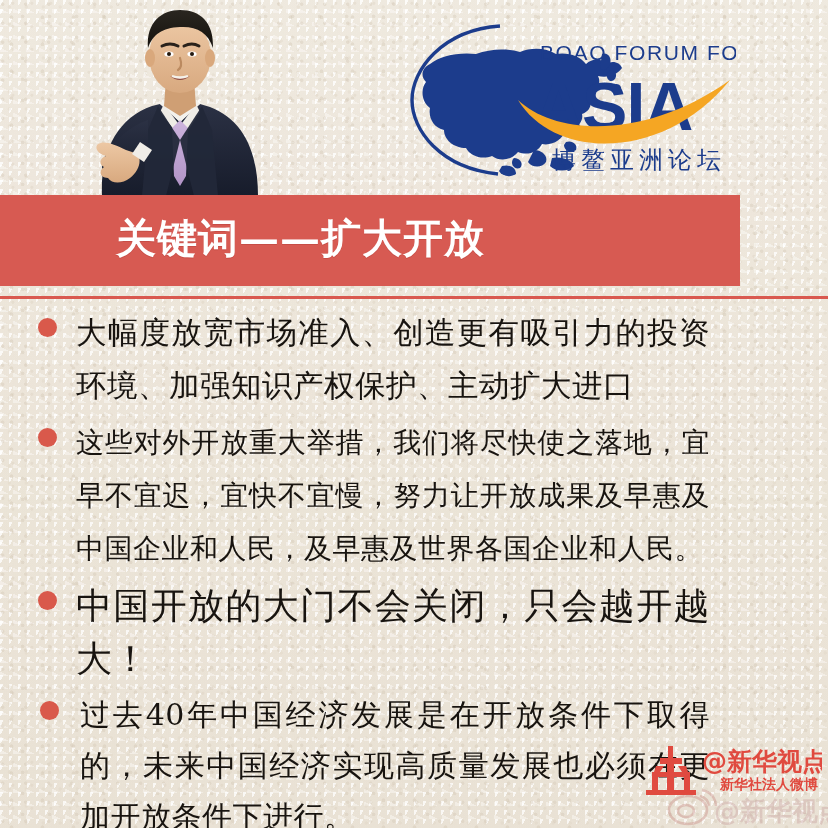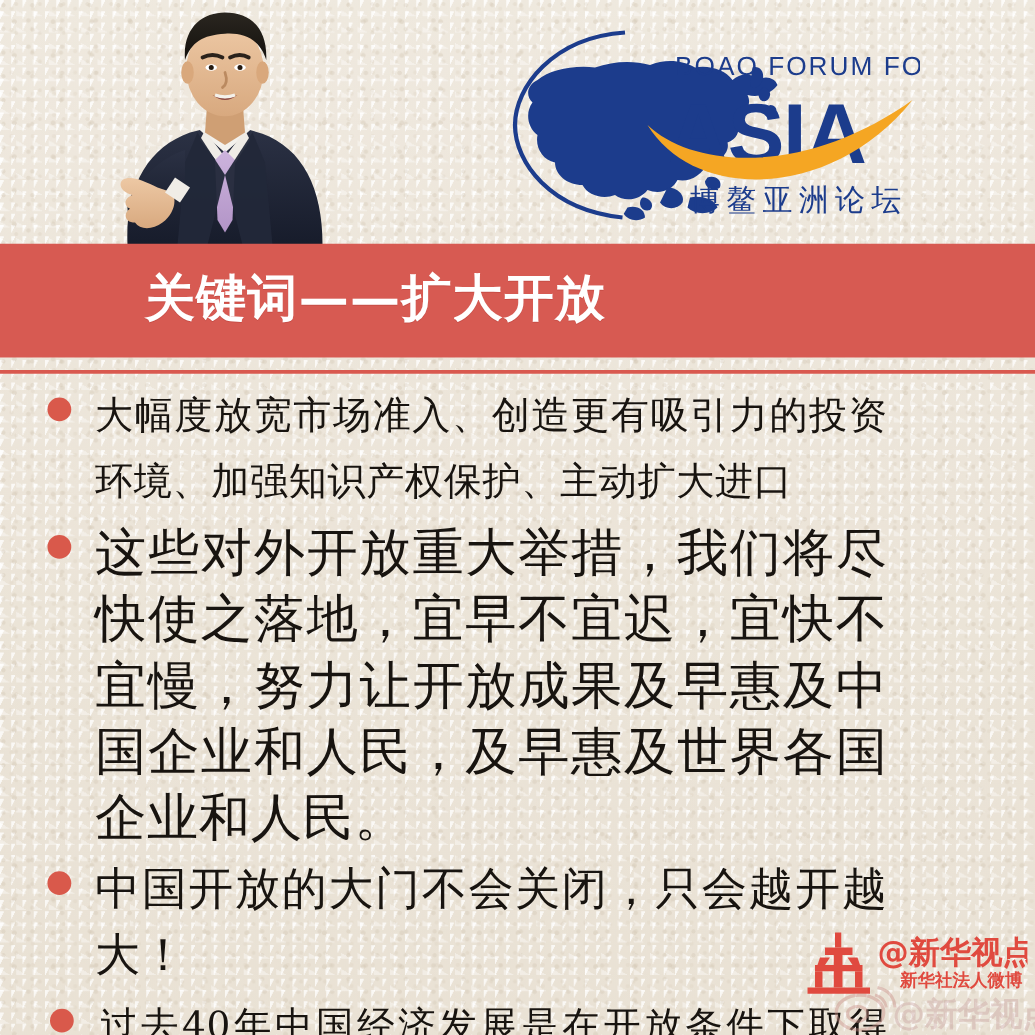--- a/index.html
+++ b/index.html
@@ -34,21 +34,21 @@
   .portrait{
     position:absolute;left:96px;top:0px;width:168px;height:196px;
   }
   .portrait svg{display:block;width:168px;height:196px;}
 
   .logo{position:absolute;left:406px;top:18px;width:330px;height:164px;}
   .logo svg{display:block;width:330px;height:164px;}
 
   
   .banner{
-    position:absolute;left:0;top:195px;width:828px;height:91px;
+    position:absolute;left:0;top:195px;width:740px;height:91px;
     background:#d75a52;
   }
   .banner-title{
     position:absolute;left:116px;top:16px;
     font-family:"DejaVu Serif","Liberation Serif",serif;
     font-weight:700;
     font-size:40px;
     letter-spacing:1px;
     color:#ffffff;
     white-space:nowrap;
@@ -77,21 +77,21 @@
   }
   .btext{
     font-family:"DejaVu Serif","Liberation Serif",serif;
     font-size:30.5px;
     line-height:53px;
     color:#181410;
     letter-spacing:.5px;
     text-align:justify;
   }
   .b1 .btext{font-size:30.5px;}
-  .b2 .btext{font-size:41px;}
+  .b2 .btext{font-size:28px;}
   .b3 .btext{font-size:36px;}
   .b4{padding-left:80px;}
   .b4 .btext{font-size:30px;line-height:51px;}
   .b4 .dot{left:40px;}
 
   
   .wm-xinhua{
     position:absolute;left:642px;top:742px;width:180px;height:58px;
   }
   .wm-xinhua svg{display:block;width:180px;height:58px;}

